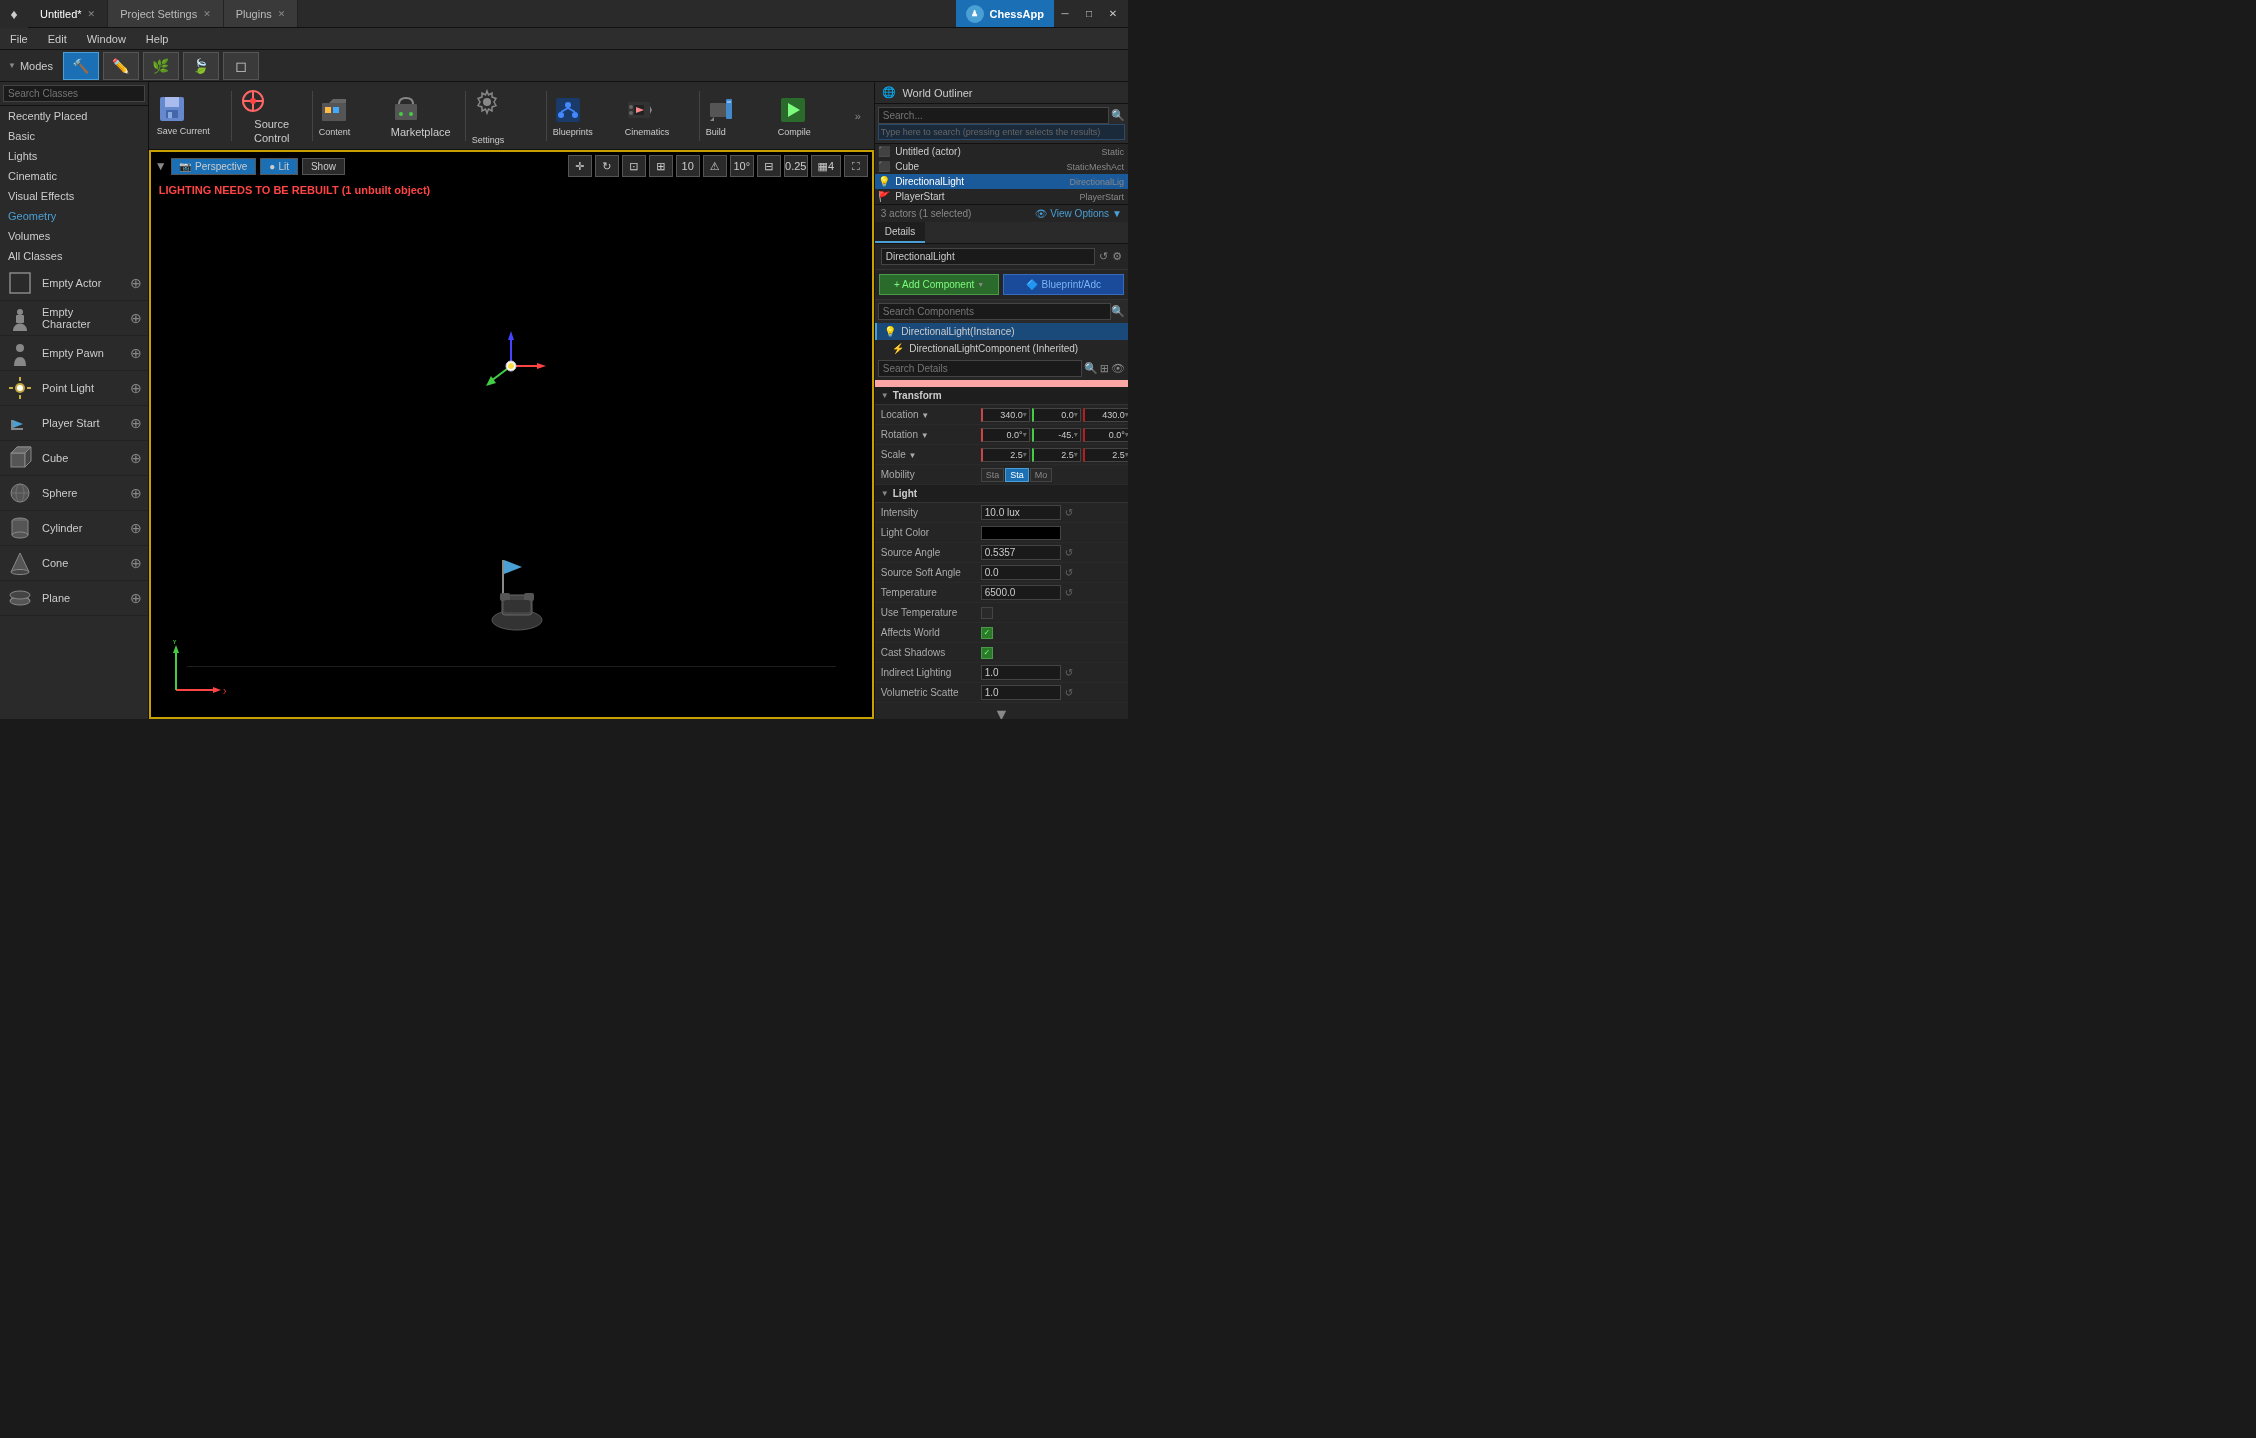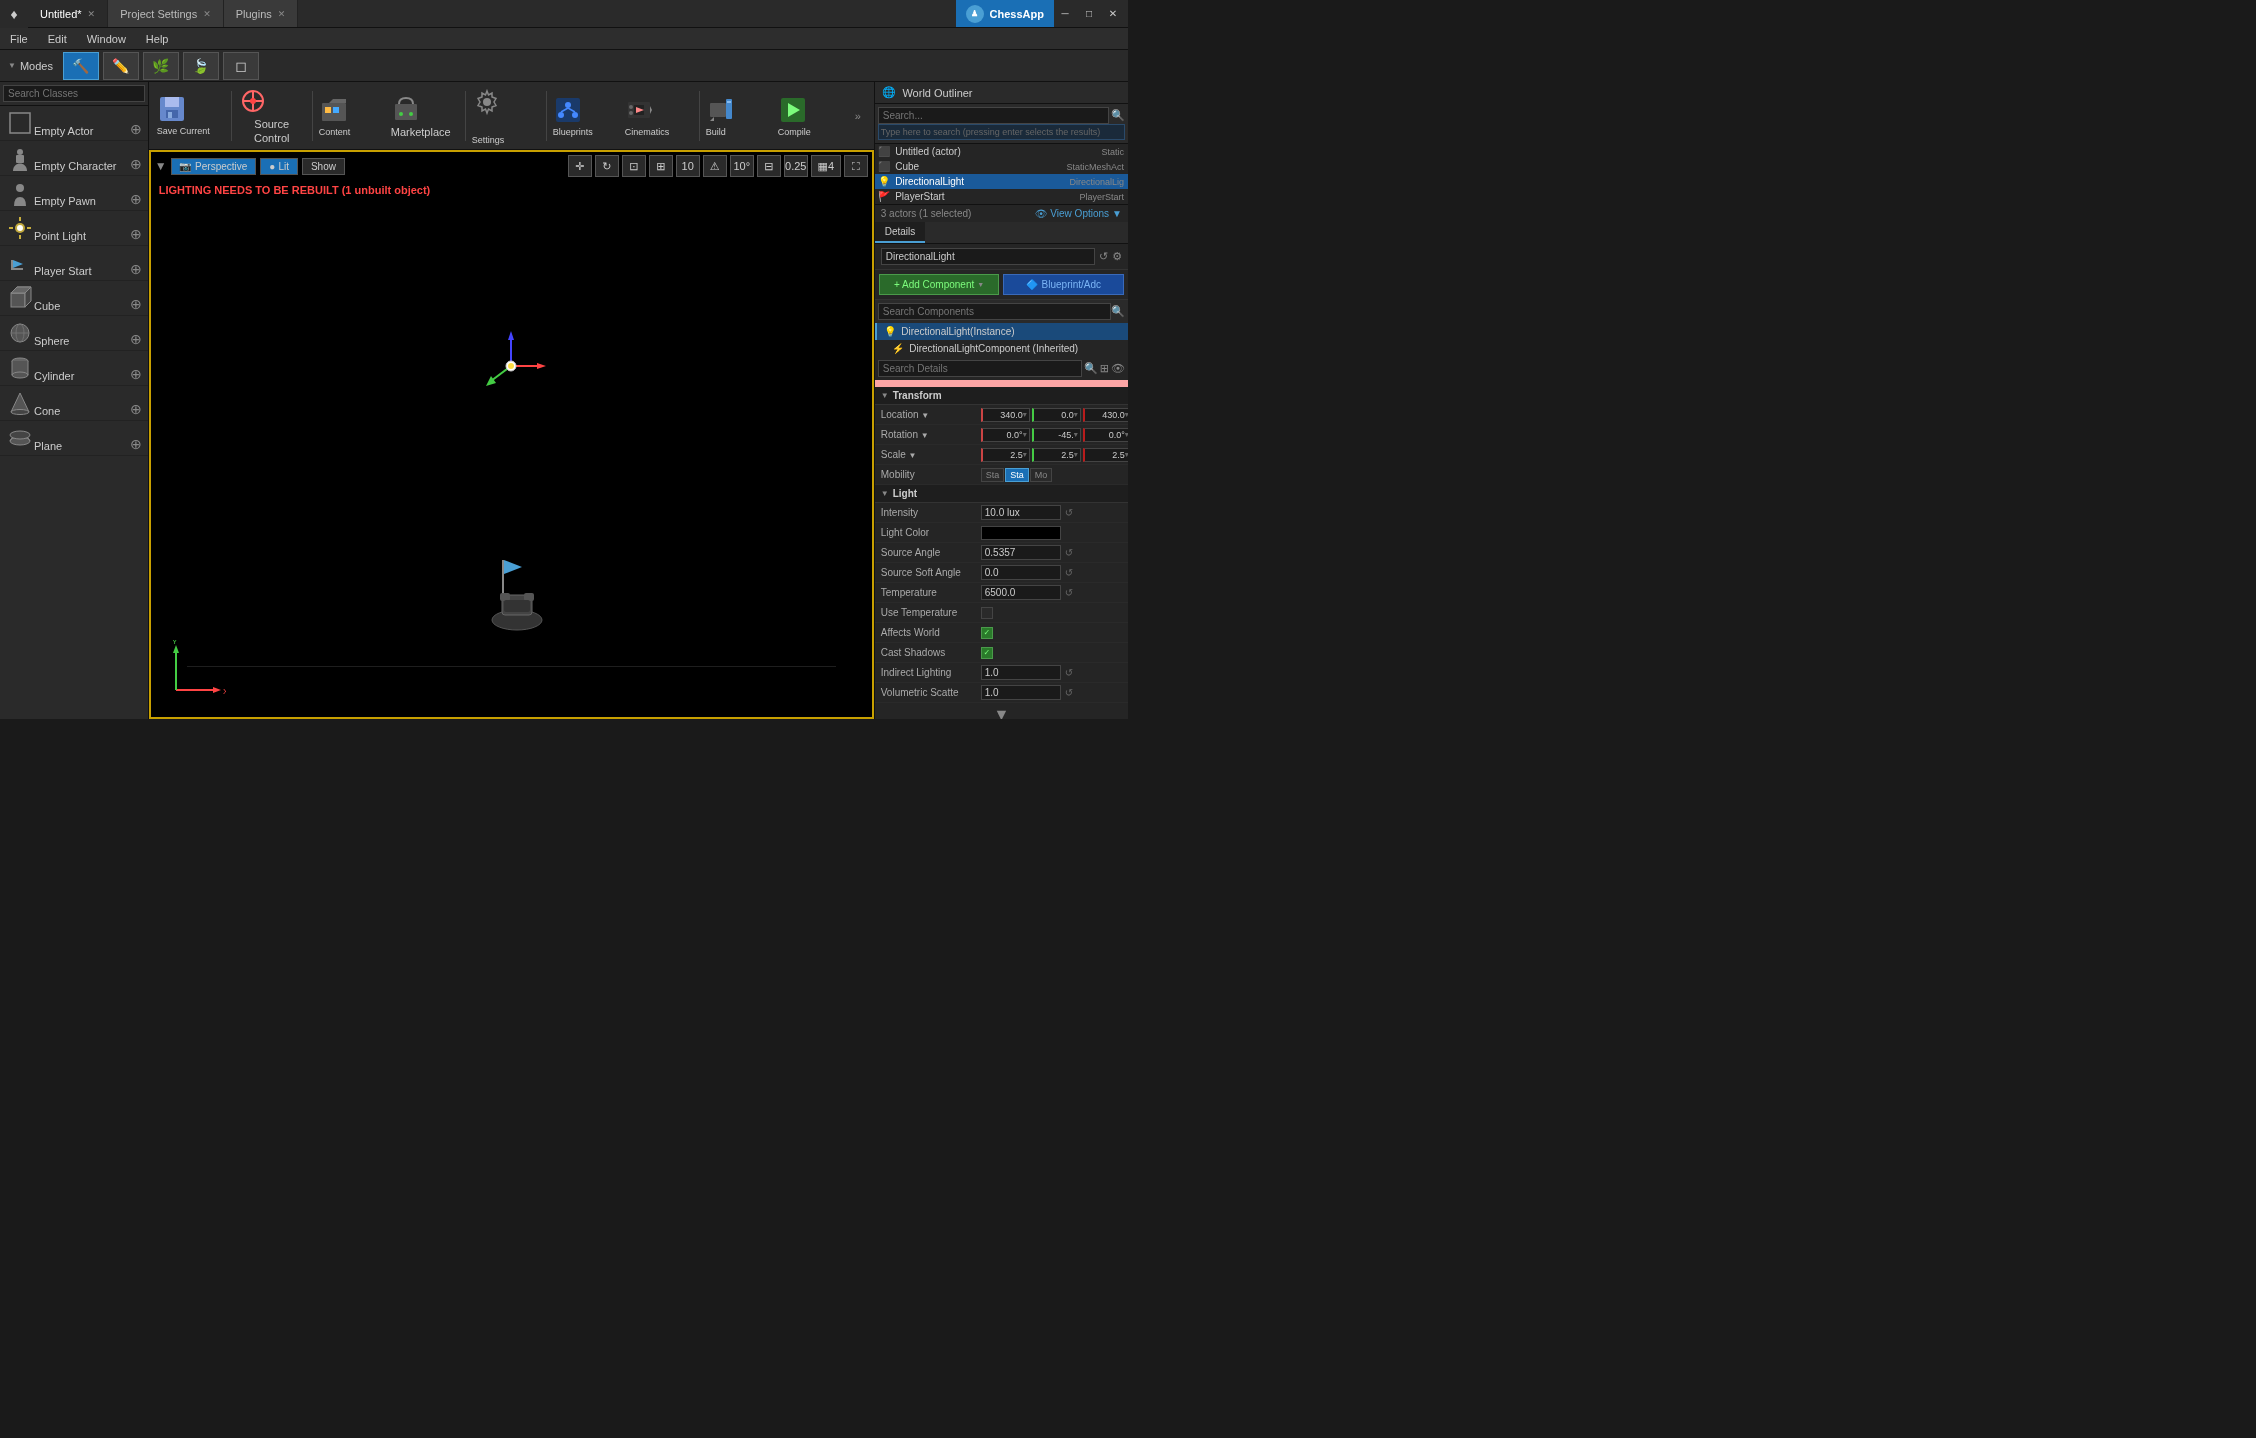--- a/index.html
+++ b/index.html
@@ -101,21 +101,21 @@
     .mob-btn { padding: 1px 4px; font-size: 9px; background: #2a2a2a; border: 1px solid #444; color: #888; cursor: pointer; }
     .mob-btn.active { background: #1a6fb5; color: #fff; border-color: #4a9fd4; }
     .checkbox-val { width: 12px; height: 12px; background: #2a7a2a; border: 1px solid #4a9a4a; display: flex; align-items: center; justify-content: center; font-size: 8px; color: #7cfc7c; cursor: pointer; }
     .checkbox-val.unchecked { background: #2a2a2a; border-color: #444; color: transparent; }
     .intensity-input { background: #1a1a1a; border: 1px solid #444; color: #ccc; padding: 1px 3px; font-size: 10px; width: 80px; }
     .light-color-box { width: 80px; height: 14px; background: #000; border: 1px solid #444; }
     .reset-btn { color: #666; font-size: 10px; cursor: pointer; margin-left: 2px; }
 
     
     #classes-list { flex: 1; overflow-y: auto; }
-    .class-item { display: flex; align-items: flex-end; padding: 3px 6px; cursor: pointer; font-size: 11px; border-bottom: 1px solid #222; }
+    .class-item { display: flex; align-items: center; padding: 3px 6px; cursor: pointer; font-size: 11px; gap: 8px; border-bottom: 1px solid #222; }
     .class-item .class-icon { width: 28px; height: 28px; display: flex; align-items: center; justify-content: center; flex-shrink: 0; }
     .class-item .class-name { flex: 1; color: #ccc; }
     .class-item .add-btn { color: #888; font-size: 14px; cursor: pointer; }
 
     
     #bottom-panel { height: 180px; background: #252525; border-top: 1px solid #111; display: flex; flex-direction: column; }
     #bottom-toolbar { height: 28px; background: #2a2a2a; display: flex; align-items: center; padding: 0 6px; gap: 4px; border-bottom: 1px solid #111; }
     .cb-btn { padding: 2px 8px; font-size: 10px; cursor: pointer; background: #2a2a2a; border: 1px solid #555; color: #ccc; display: flex; align-items: center; gap: 3px; }
     .cb-btn.green { background: #2a5a2a; border-color: #4a8a4a; color: #aaffaa; }
     #asset-search-bar { height: 26px; background: #1e1e1e; display: flex; align-items: center; padding: 0 6px; border-bottom: 1px solid #111; gap: 4px; }
@@ -172,20 +172,30 @@
   <div class="mode-btn" title="Landscape">🌿</div>
   <div class="mode-btn" title="Foliage">🍃</div>
   <div class="mode-btn" title="Geometry">◻</div>
 </div>
 
 <div id="main">
 
   <div id="left-panel">
     <div class="panel-search">
       <input type="text" placeholder="Search Classes" style="">
+    </div>
+    <div id="categories">
+      <div class="category">Recently Placed</div>
+      <div class="category">Basic</div>
+      <div class="category">Lights</div>
+      <div class="category">Cinematic</div>
+      <div class="category">Visual Effects</div>
+      <div class="category active">Geometry</div>
+      <div class="category">Volumes</div>
+      <div class="category">All Classes</div>
     </div>
     <div id="classes-list">
       <div class="class-item">
         <div class="class-icon">
           <svg width="26" height="26" viewBox="0 0 26 26">
               <rect x="3" y="3" width="20" height="20" fill="none" stroke="#888" stroke-width="1.5"></rect>
             </svg>
         </div>
         <span class="class-name">Empty Actor</span>
         <span class="add-btn">⊕</span>

